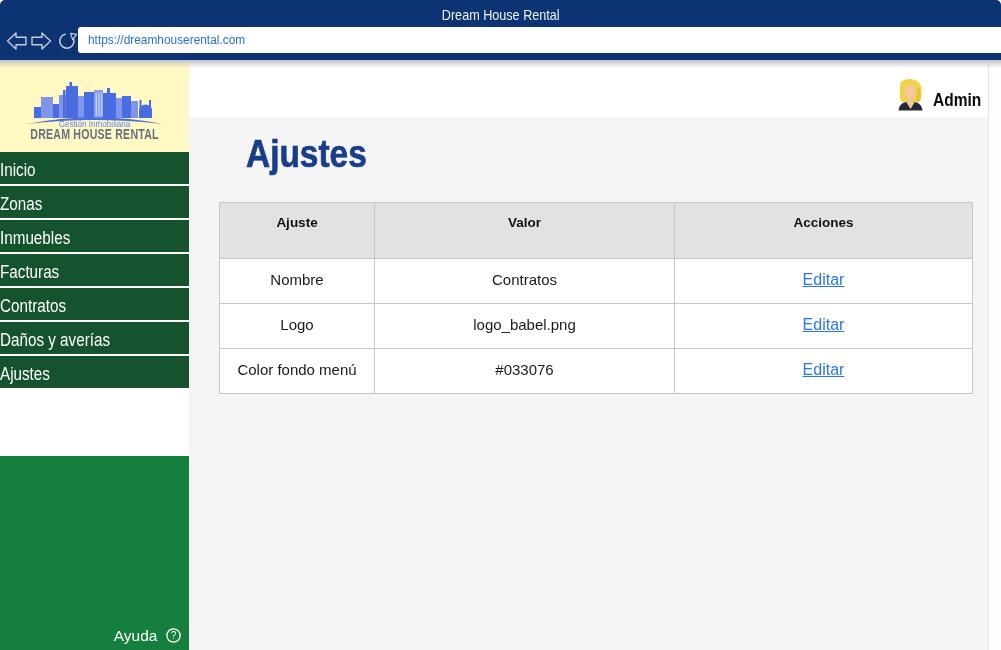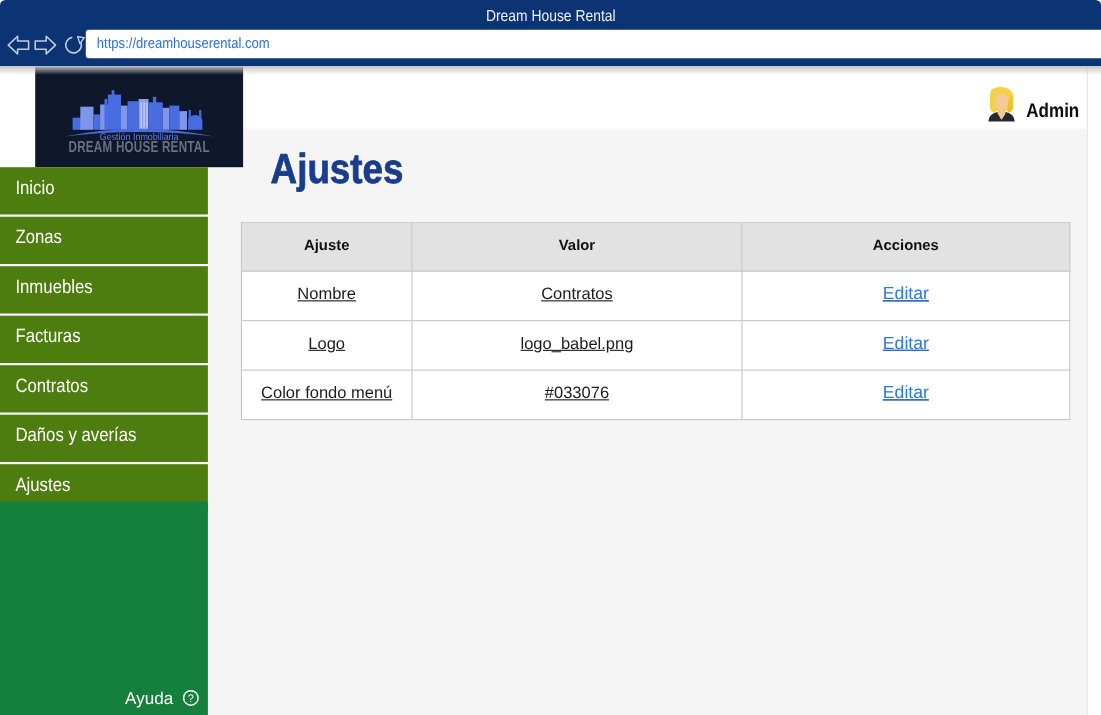--- a/index.html
+++ b/index.html
@@ -8,34 +8,34 @@
   #wintitle{position:absolute;left:0;top:7px;width:100%;text-align:center;font-size:14.5px;color:#eef1f5;}
   #wintitle span{display:inline-block;transform:scaleX(0.87);}
   #urlbar{position:absolute;left:78px;top:27px;width:915px;height:26px;background:#fff;border-radius:3px;padding-left:12px;}
   #urltext{position:absolute;left:10px;top:0;line-height:26px;font-size:13.5px;color:#2a6fdf;transform:scaleX(0.88);transform-origin:left center;display:inline-block;white-space:nowrap;}
   #navicons{position:absolute;left:6px;top:29px;}
   #shadow{position:absolute;left:0;top:60px;width:1001px;height:8px;background:linear-gradient(#c3c3c3,rgba(250,250,250,0));z-index:10;}
   #whiteband{position:absolute;left:189px;top:60px;width:799px;height:57px;background:#fff;}
   #grayarea{position:absolute;left:189px;top:117px;width:799px;height:533px;background:#f5f5f6;}
   #rightstrip{position:absolute;left:988px;top:60px;width:13px;height:590px;background:#fdfdfd;border-left:1px solid #e4e4e4;}
   
-  #logo{position:absolute;left:0;top:60px;width:189px;height:92px;background:#0f172a;margin-left:32px;}
+  #logo{position:absolute;left:0;top:60px;width:189px;height:92px;background:#fef9c3;}
   #menu{position:absolute;left:0;top:152px;width:189px;}
-  .mitem{height:43px;margin-bottom:2px;background:#4d7c0f;color:#fff;font-size:17.5px;line-height:36px;padding-left:14px;white-space:nowrap;}
+  .mitem{height:32px;margin-bottom:2px;background:#14532d;color:#fff;font-size:17.5px;line-height:36px;padding-left:0;white-space:nowrap;}
   .mitem span{display:inline-block;transform:scaleX(0.87);transform-origin:left center;}
   #sidefill{position:absolute;left:0;top:456px;width:189px;height:194px;background:#15803d;}
   #ayuda{position:absolute;right:8px;bottom:5px;color:#fff;font-size:15.5px;}
   
   #adminrow{position:absolute;left:897px;top:79px;width:91px;height:32px;}
   #adminname{position:absolute;left:36px;top:11px;font-size:18px;font-weight:bold;color:#0c0c0c;transform:scaleX(0.86);transform-origin:left top;}
   h1{position:absolute;left:246px;top:133px;margin:0;font-size:38px;font-weight:bold;color:#1a3d8a;-webkit-text-stroke:0.7px #1a3d8a;transform:scaleX(0.88);transform-origin:left top;}
   table{position:absolute;left:219px;top:202px;width:754px;border-collapse:collapse;background:#fff;table-layout:fixed;}
   th,td{border:1px solid #c6c6c6;text-align:center;}
-  th{background:#e2e2e2;font-size:13.5px;font-weight:bold;color:#111;height:39px;padding:0 0 4px 0;}
-  td{font-size:15px;color:#1b1b1b;height:41px;padding:0 0 3px 0;text-decoration:underline;}
+  th{background:#e2e2e2;font-size:13.5px;font-weight:bold;color:#111;height:39px;padding:0 0 16px 0;}
+  td{font-size:15px;color:#1b1b1b;height:41px;padding:0 0 3px 0;}
   td a{font-size:16px;color:#2a77e8;text-decoration:underline;}
   .c1{width:153px;} .c2{width:297px;} .c3{width:295px;}
 </style>
 </head>
 <body>
   <div id="chrome">
     <div id="wintitle"><span>Dream House Rental</span></div>
     <div id="navicons">
       <svg width="78" height="24" viewBox="0 0 78 24">
         <g fill="#0c3374" stroke="#c3cbdb" stroke-width="1.4" stroke-linejoin="round">

